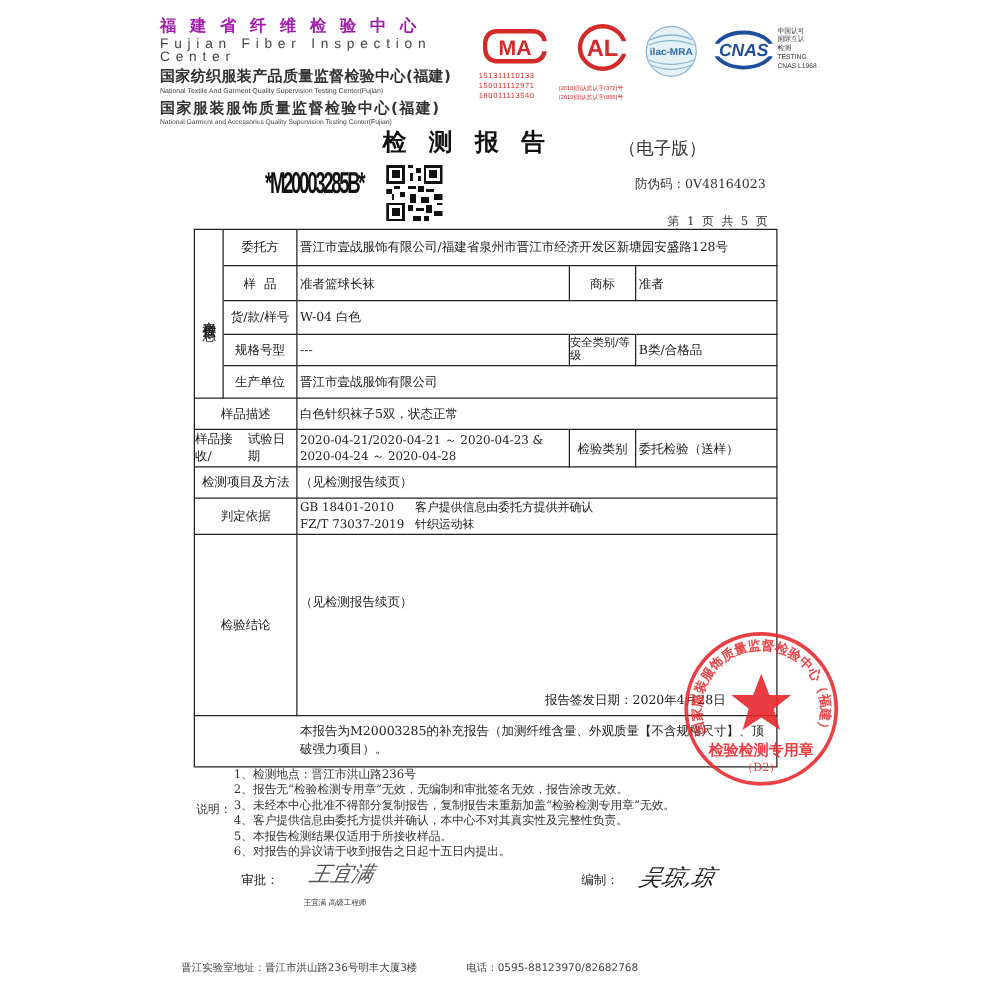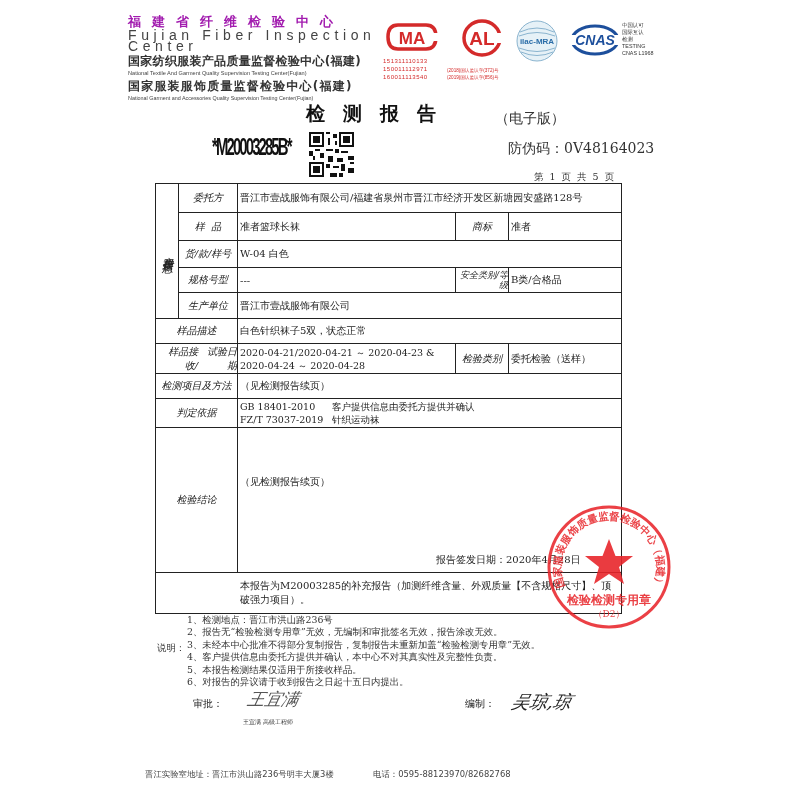--- a/index.html
+++ b/index.html
@@ -2,46 +2,46 @@
 <html><head>
   <meta charset="utf-8">
   <style>
     * { box-sizing: border-box; margin: 0; padding: 0; }
     html, body { width: 800px; height: 800px; background: #ffffff; overflow: hidden; }
     body { position: relative; font-family: "DejaVu Serif", "Liberation Serif", serif; color: #222; }
 
     
     .hdr-left { position: absolute; left: 128px; top: 14px; width: 250px; }
     .hdr-cn1 { font-family: "DejaVu Sans", sans-serif; font-weight: bold; font-size: 13px; letter-spacing: 11px; color: #a21caf; line-height: 16px; }
-    .hdr-en1 { font-family: "Liberation Sans", sans-serif; font-size: 14px; letter-spacing: 4.6px; color: #444; line-height: 11px; }
+    .hdr-en1 { font-family: "Liberation Sans", sans-serif; font-size: 11px; letter-spacing: 4.6px; color: #444; line-height: 11px; }
     .hdr-cn2 { font-family: "DejaVu Sans", sans-serif; font-weight: bold; font-size: 12px; color: #333; line-height: 15px; margin-top: 2px; letter-spacing: 0.3px; }
     .hdr-en2 { font-family: "Liberation Sans", sans-serif; font-size: 5.6px; color: #444; line-height: 8px; }
     .hdr-cn3 { font-family: "DejaVu Sans", sans-serif; font-weight: bold; font-size: 12px; color: #333; line-height: 15px; letter-spacing: 1.2px; margin-top: 2px; }
     .hdr-en3 { font-family: "Liberation Sans", sans-serif; font-size: 5.4px; color: #444; line-height: 8px; }
 
     .logo { position: absolute; }
     .cma { left: 386px; top: 22px; width: 52px; height: 30px; }
     .cma-nums { position: absolute; left: 383px; top: 57px; font-family: "Liberation Sans", sans-serif; font-size: 6px; color: #d42a2a; line-height: 8px; letter-spacing: 0.5px; }
     .cal { left: 461px; top: 18px; width: 42px; height: 40px; }
     .cal-nums { position: absolute; left: 447px; top: 67px; font-family: "Liberation Sans", sans-serif; font-size: 4.6px; color: #d42a2a; line-height: 7px; }
     .ilac { left: 515px; top: 20px; width: 44px; height: 42px; }
     .cnas { left: 570px; top: 24px; width: 50px; height: 32px; }
     .cnas-txt { position: absolute; left: 622px; top: 22px; font-family: "Liberation Sans", sans-serif; font-size: 5.4px; color: #333; line-height: 7px; }
 
     .title { position: absolute; left: 306px; top: 101px; font-family: "DejaVu Sans", sans-serif; font-weight: bold; font-size: 19px; letter-spacing: 18px; color: #111; }
     .subtitle { position: absolute; left: 495px; top: 110px; font-size: 14px; color: #333; }
     .barcode { position: absolute; left: 212px; top: 133px; font-family: "Liberation Sans", sans-serif; font-weight: bold; font-size: 24px; letter-spacing: -3px; transform: scaleX(0.62); transform-origin: left; color: #111; }
     .qr { position: absolute; left: 309px; top: 132px; width: 45px; height: 45px; }
-    .anticounterfeit { position: absolute; left: 508px; top: 140px; font-size: 14px; color: #333; }
+    .anticounterfeit { position: absolute; left: 508px; top: 140px; font-size: 10px; color: #333; }
     .pageinfo { position: absolute; left: 534px; top: 171px; font-size: 9.5px; color: #333; letter-spacing: 1.5px; }
 
     
     .tbl { position: absolute; left: 155px; top: 183px; width: 467px; border: 1.5px solid #222; }
     .cell { position: absolute; border-right: 1px solid #222; border-bottom: 1px solid #222; font-size: 10px; color: #222; display: flex; align-items: center; overflow: hidden; }
-    .lbl { justify-content: center; text-align: right; font-style: italic; }
+    .lbl { justify-content: center; text-align: left; }
     .val { padding-left: 2px; white-space: nowrap; }
     .lastcol { border-right: none; }
     .lastrow { border-bottom: none; }
     .vert { flex-direction: column; justify-content: center; font-size: 11px; line-height: 13px; }
     .two-line { line-height: 14px; }
 
     
     .notes { position: absolute; left: 157px; top: 614px; font-size: 9.4px; color: #333; line-height: 12.4px; }
     .notes .head { position: absolute; left: 0; top: 0; margin-top: 28px; }
     .notes ul { list-style: none; margin-left: 30px; }

